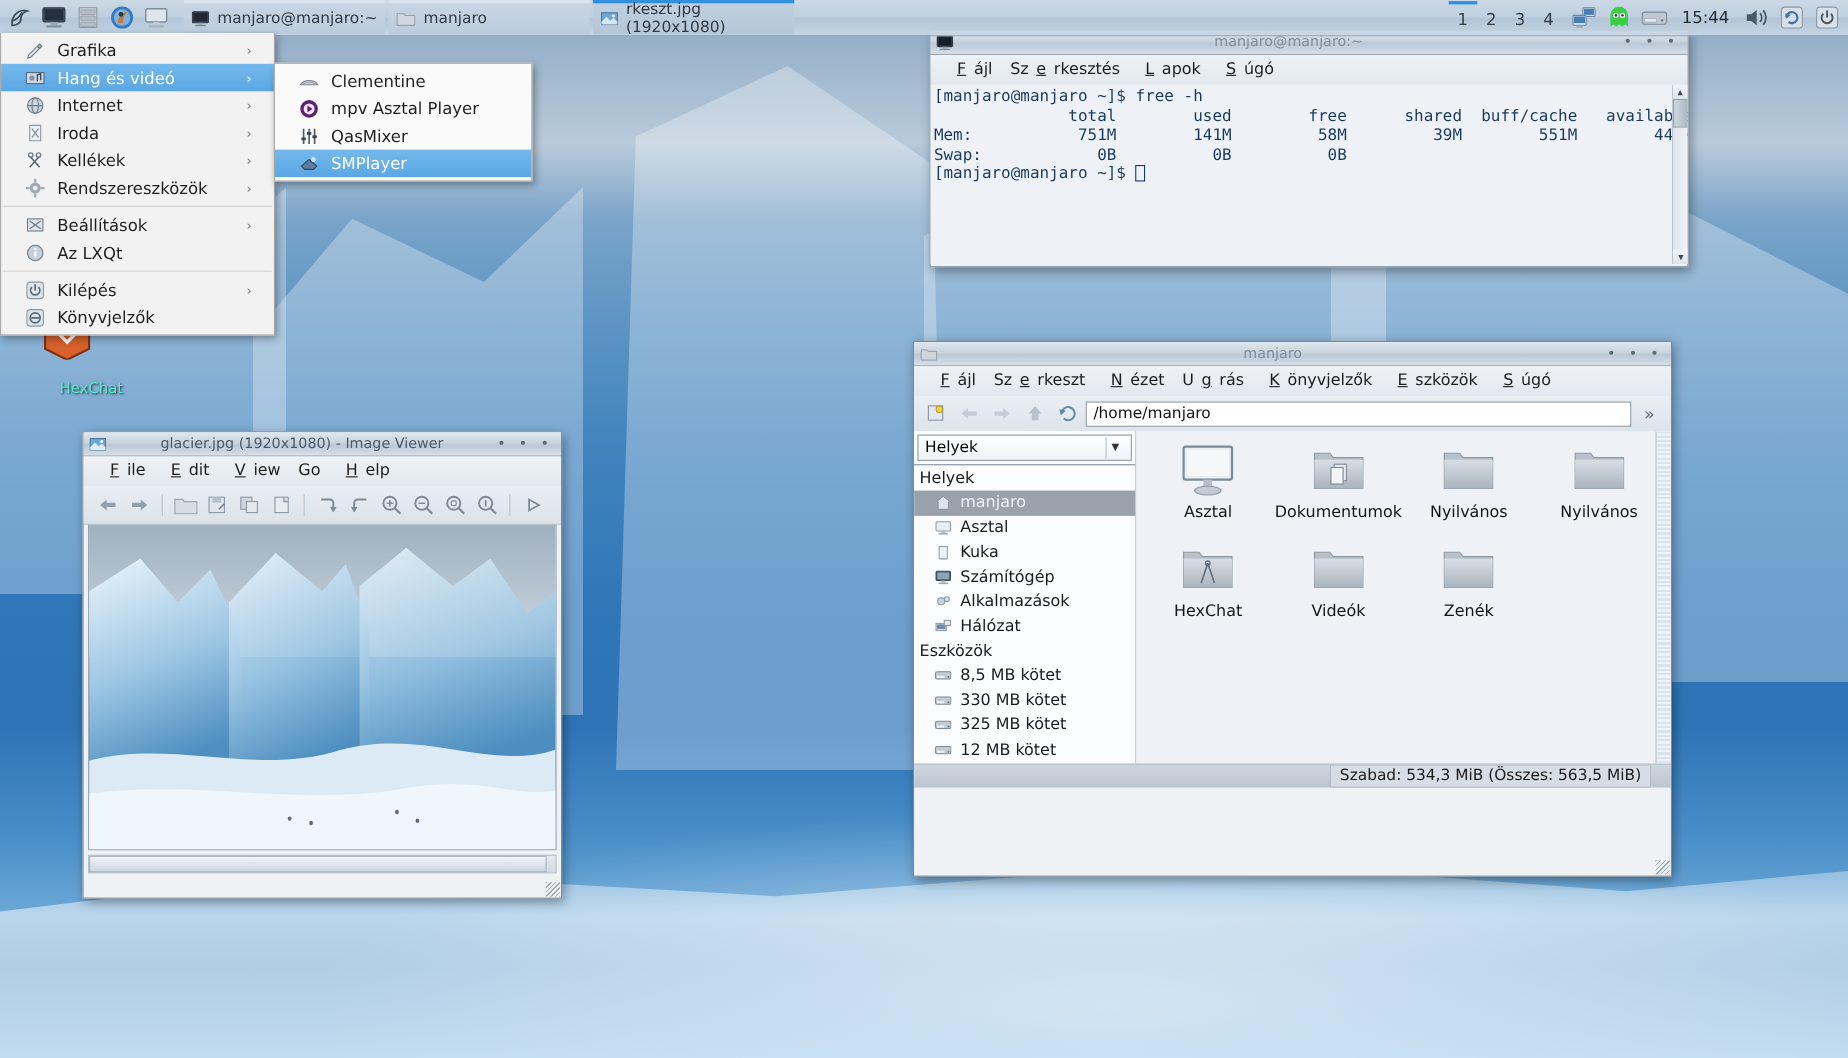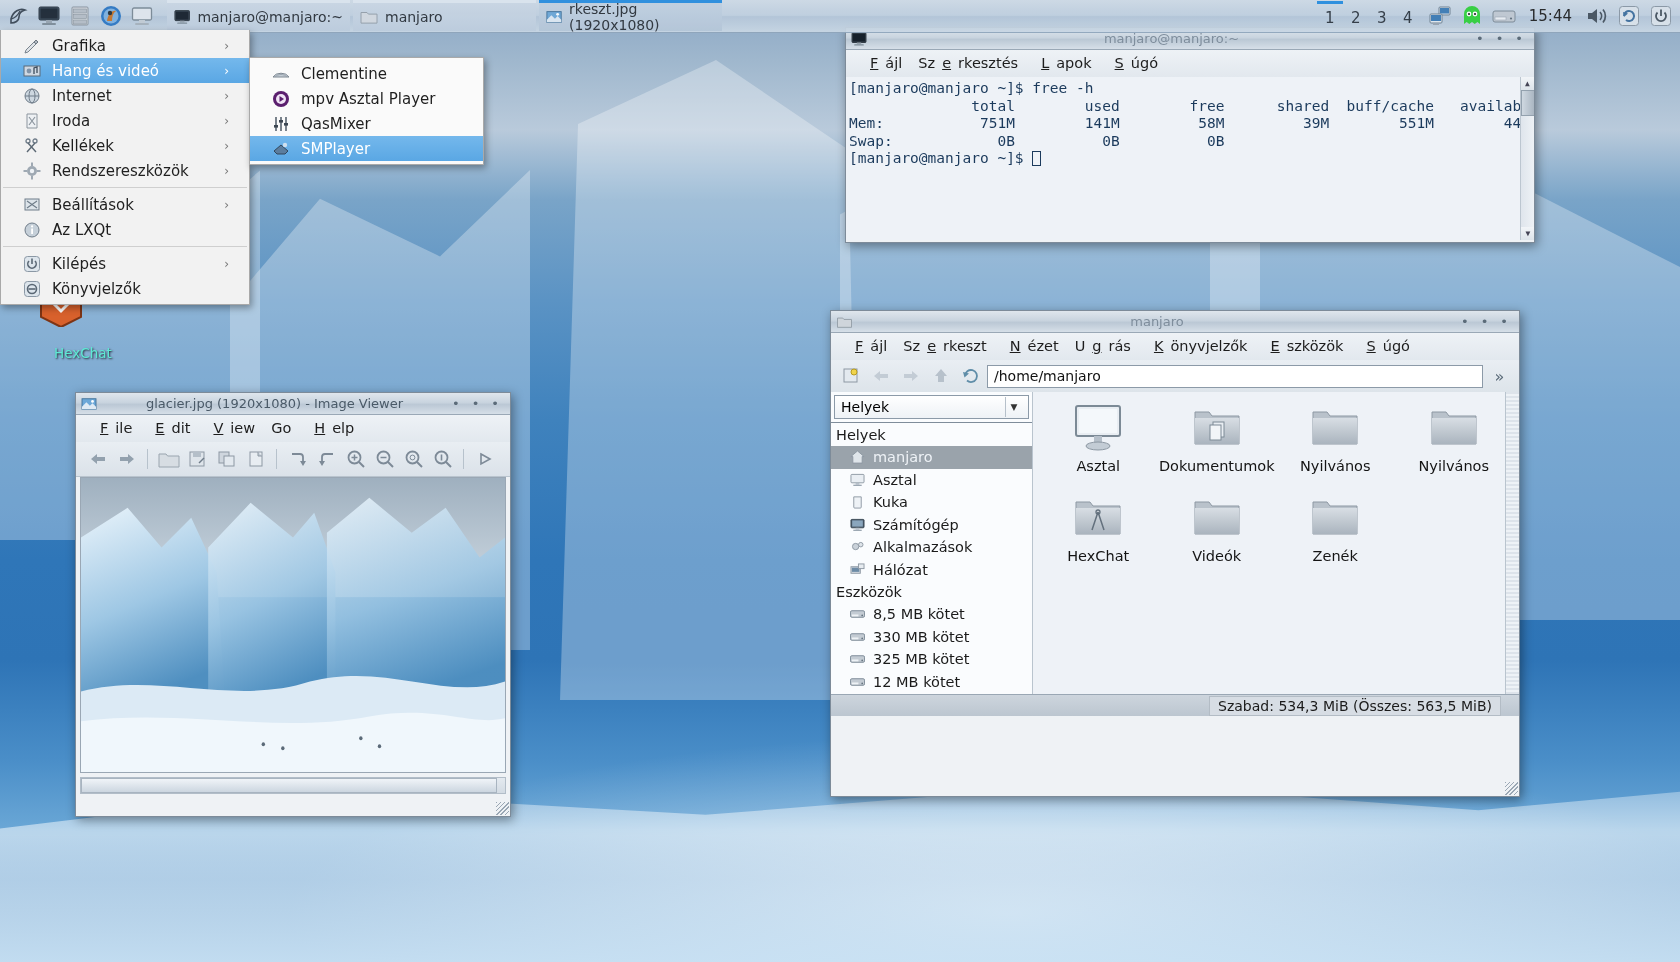--- a/index.html
+++ b/index.html
@@ -161,21 +161,21 @@
   #fm .places { flex:1; overflow:hidden; border-top:1px solid #7f8d9b; padding-top:1px; }
   .plhdr { font-size:14.5px; color:#1a1a1a; padding:3px 4px 3px 5px; }
   .plitem { height:22.5px; display:flex; align-items:center; gap:7px; padding-left:18px;
         font-size:14.5px; color:#1b1b1b; cursor:pointer; }
   .plitem.sel { background:#9aa3ab; color:#eef2f6; }
   .plitem .pico { width:17px; height:17px; display:flex; align-items:center; justify-content:center; }
   #fm .files { flex:1; background:#eef2f7; padding:10px 6px; position:relative; overflow:hidden; }
   .fgrid { display:grid; grid-template-columns:repeat(4,1fr); row-gap:18px; }
   .fitem { display:flex; flex-direction:column; align-items:center; gap:4px; cursor:pointer; }
   .fitem .lbl { font-size:14.5px; color:#141414; }
-  #fm .statusbar { height:22px; display:flex; align-items:center; justify-content:flex-end;
+  #fm .statusbar { height:22px; display:flex; justify-content:flex-end;
         background:linear-gradient(to bottom,#cdd5dd,#bcc6d0); border-top:1px solid #9aa7b4; padding-right:18px; }
   #fm .statusbar .sb {
         background:#d7dde4; border:1px solid #b3bcc5; font-size:14px; color:#1b1b1b; padding:1px 8px; }
   #fm .fmscroll { position:absolute; right:0; top:0; width:14px; height:100%;
         background:repeating-linear-gradient(to bottom,#dde3ea 0 2px,#eef2f6 2px 4px); border-left:1px solid #b9c4ce; }
 
   
   #deskicon { position:absolute; left:38px; top:285px; width:90px; text-align:center; z-index:10; }
   #deskicon .lbl { color:#5eead4; font-size:13.5px; text-shadow:1px 1px 2px rgba(0,0,0,.8); margin-top:18px; }
 

